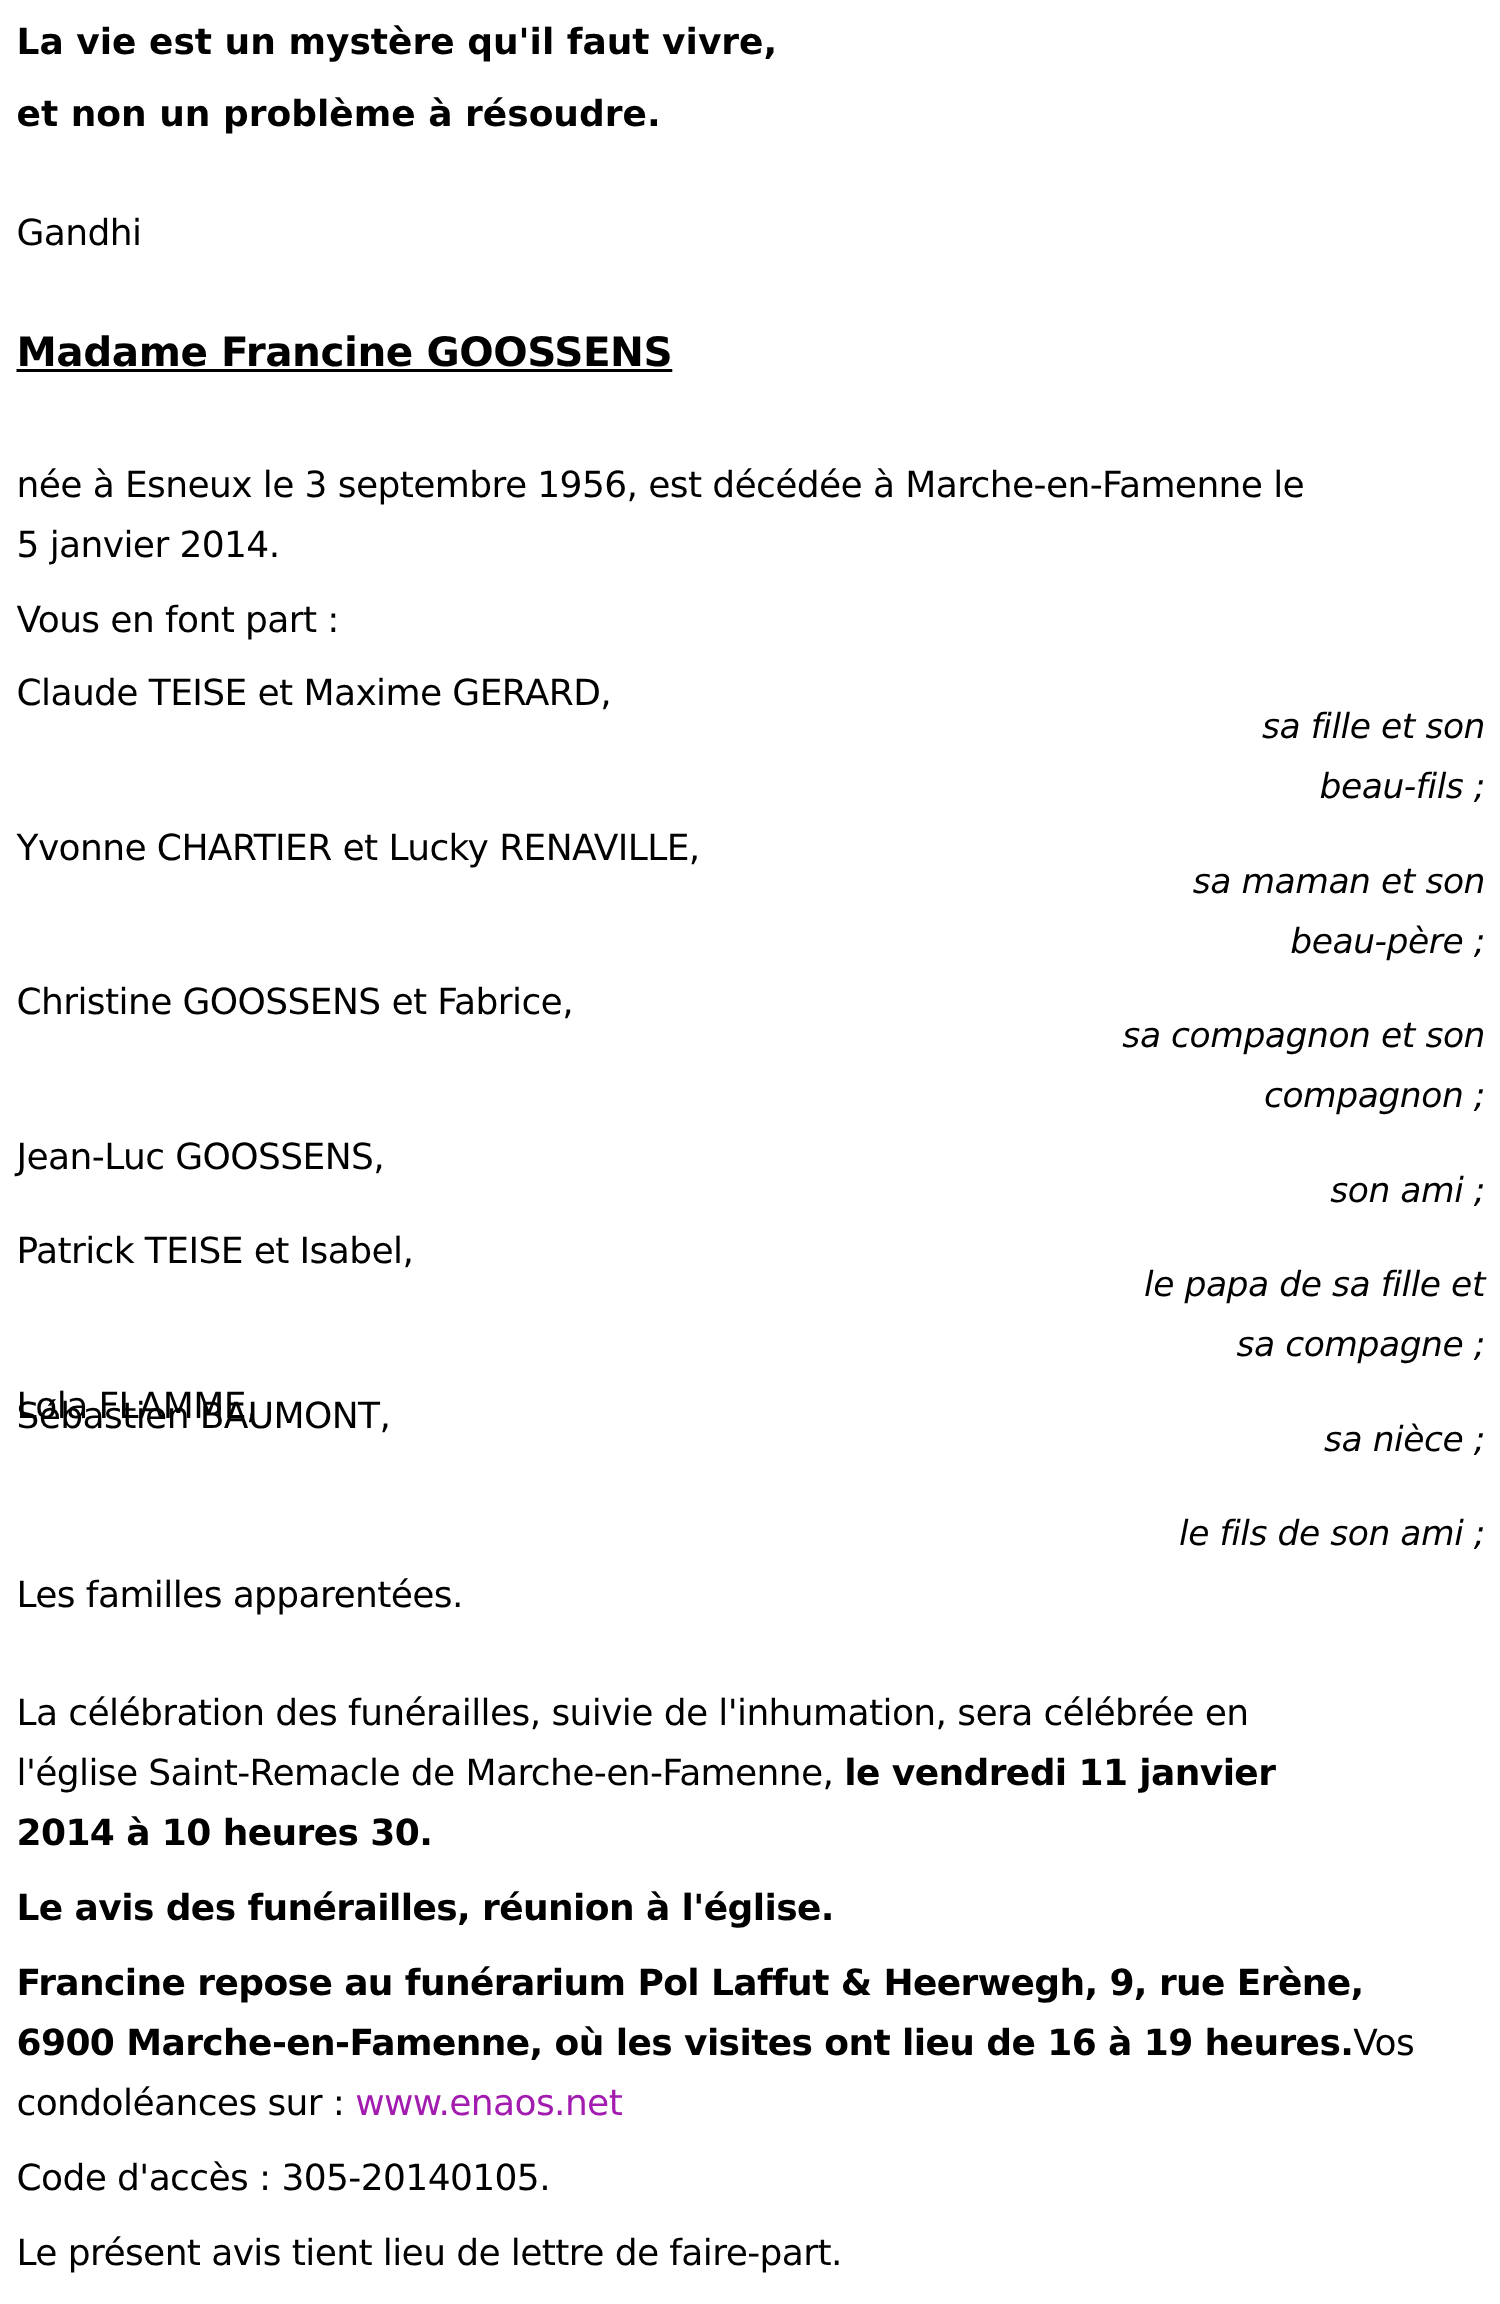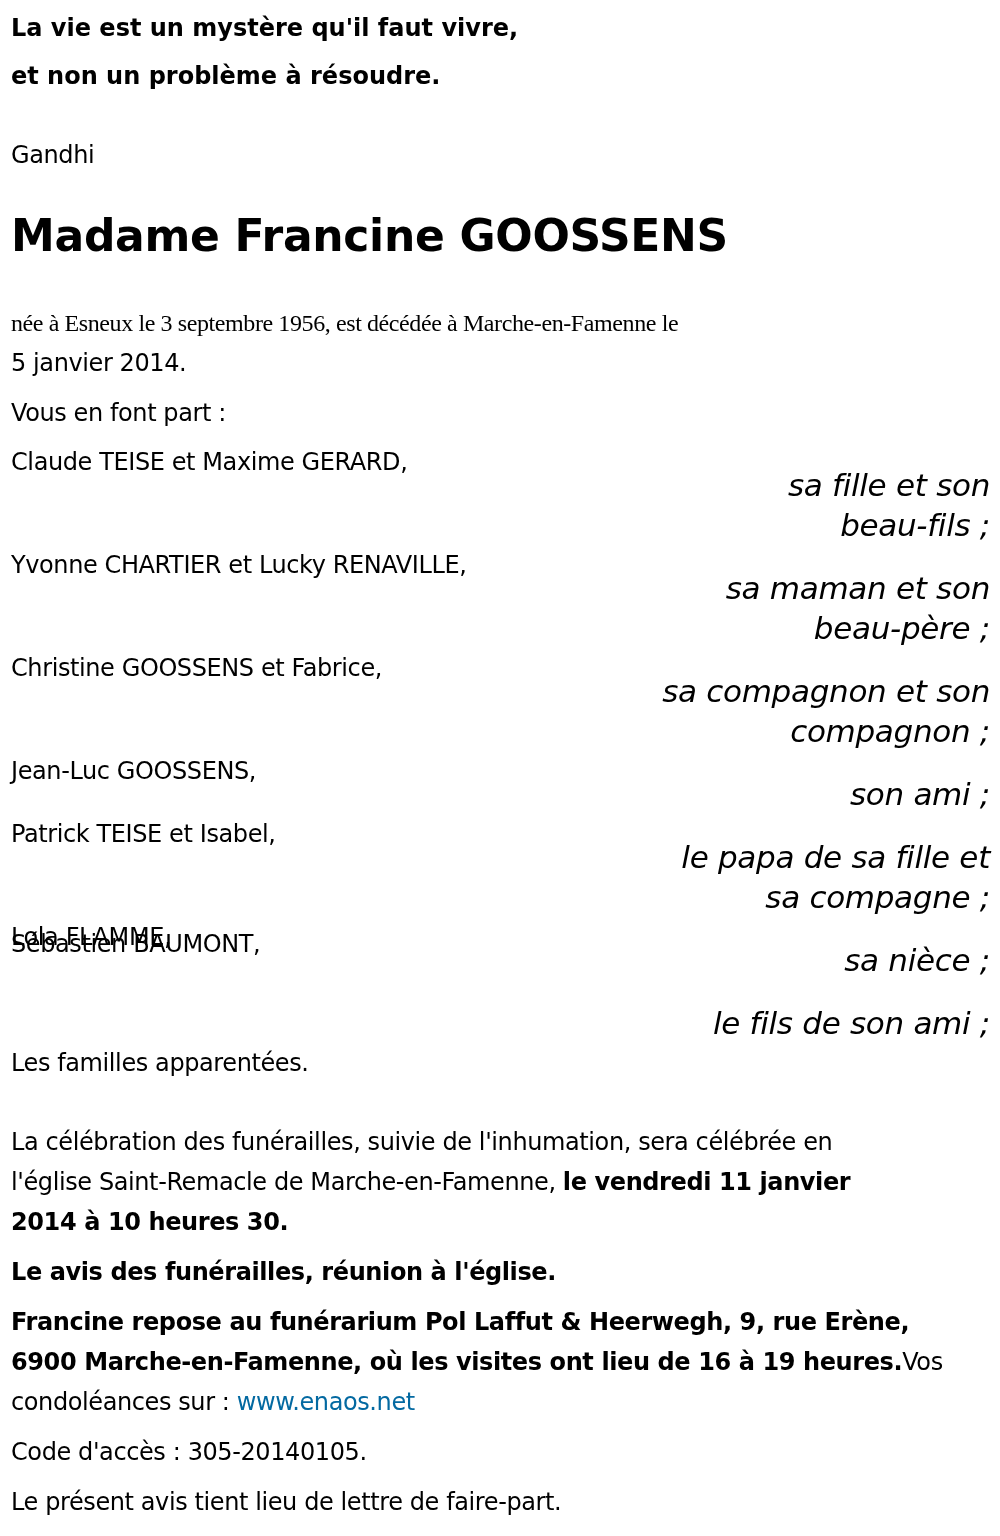--- a/index.html
+++ b/index.html
@@ -29,49 +29,50 @@
       line-height: 40px;
       letter-spacing: -0.4px;
     }
     .bold { font-weight: bold; }
     .quote {
       font-size: 24px;
       font-weight: bold;
       letter-spacing: 0px;
     }
     .title {
-      font-size: 44px;
+      font-size: 27px;
       font-weight: bold;
       line-height: 50px;
       letter-spacing: -0.3px;
+      text-decoration: underline;
     }
     .rel {
       position: absolute;
       right: 0;
       white-space: nowrap;
-      font-size: 31px;
+      font-size: 23px;
       line-height: 40px;
       font-style: italic;
       text-align: right;
       letter-spacing: -0.3px;
     }
-    .link { color: #0369a1; text-decoration: none; }
+    .link { color: #a21caf; text-decoration: none; }
   </style>
 </head>
 <body>
 
 <div class="page">
 
   <div class="line quote" style="top:8px;">La vie est un mystère qu'il faut vivre,</div>
   <div class="line quote" style="top:56px;">et non un problème à résoudre.</div>
   <div class="line" style="top:135px;">Gandhi</div>
 
   <div class="line title" style="top:211px;">Madame Francine GOOSSENS</div>
 
-  <div class="line" style="top:303px;font-family:Liberation Serif, serif;">née à Esneux le 3 septembre 1956, est décédée à Marche-en-Famenne le</div>
+  <div class="line" style="top:303px;">née à Esneux le 3 septembre 1956, est décédée à Marche-en-Famenne le</div>
   <div class="line" style="top:343px;">5 janvier 2014.</div>
 
   <div class="line" style="top:393px;">Vous en font part :</div>
 
   <div class="line" style="top:442px;">Claude TEISE et Maxime GERARD,</div>
   <div class="rel" style="top:465px;">sa fille et son</div>
   <div class="rel" style="top:505px;">beau-fils ;</div>
 
   <div class="line" style="top:545px;">Yvonne CHARTIER et Lucky RENAVILLE,</div>
   <div class="rel" style="top:568px;text-align:center;">sa maman et son</div>

